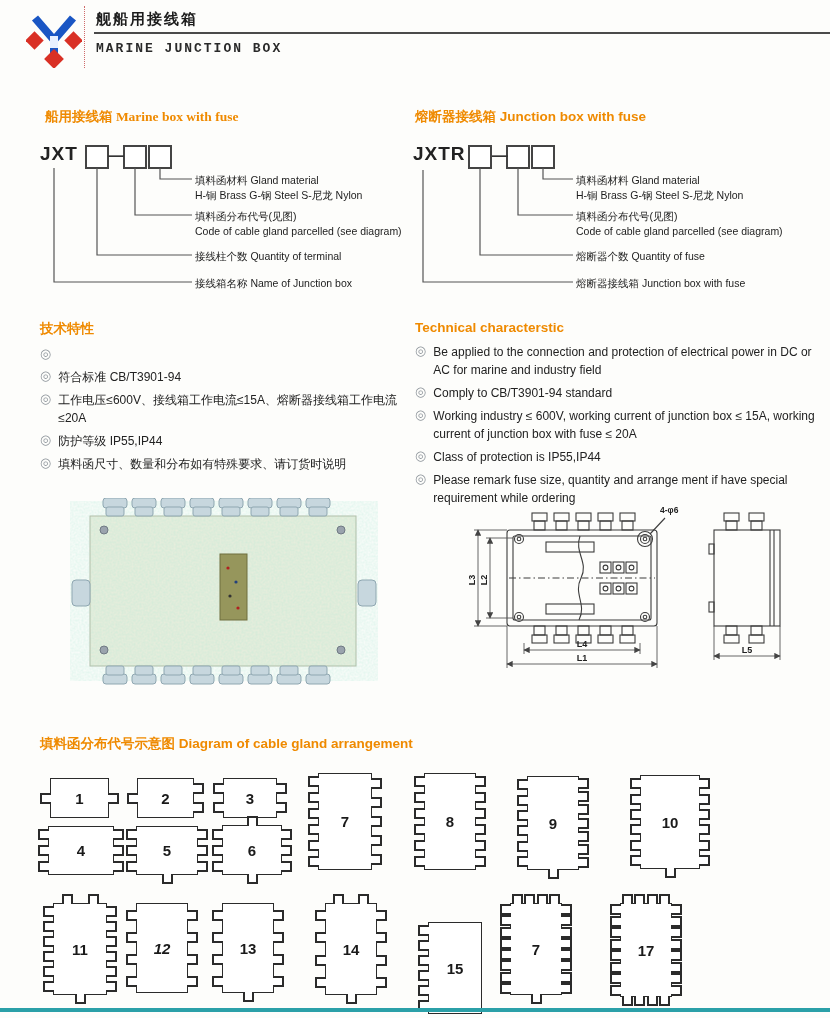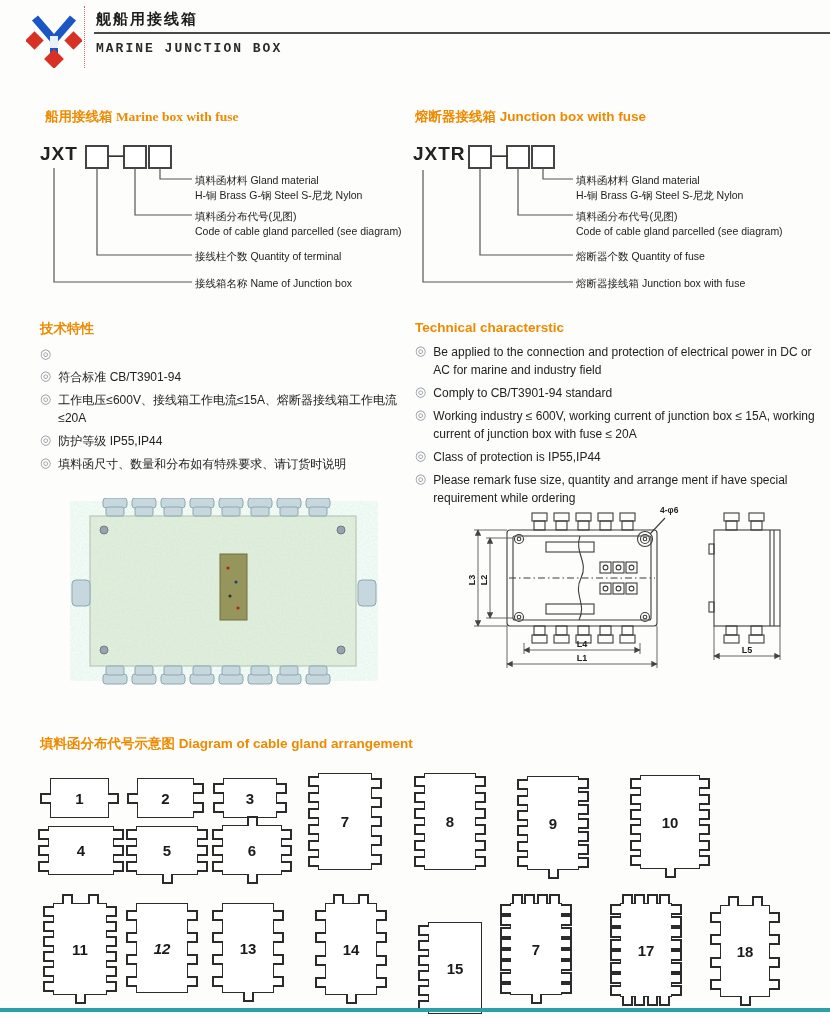--- a/index.html
+++ b/index.html
@@ -535,30 +535,16 @@
         <i class="tab left" style="top: 80.75px;"></i>
         <i class="tab right" style="top: 0.25px;"></i>
         <i class="tab right" style="top: 11.75px;"></i>
         <i class="tab right" style="top: 23.25px;"></i>
         <i class="tab right" style="top: 34.75px;"></i>
         <i class="tab right" style="top: 46.25px;"></i>
         <i class="tab right" style="top: 57.75px;"></i>
         <i class="tab right" style="top: 69.25px;"></i>
         <i class="tab right" style="top: 80.75px;"></i>
       </div>
-      <div class="gbox" style="left: 690px; top: 145px; width: 48px; height: 90px;">
-        <span class="gnum">18</span>
-        <i class="tab top" style="left: 6.5px;"></i>
-        <i class="tab top" style="left: 30.5px;"></i>
-        <i class="tab bottom" style="left: 18.5px;"></i>
-        <i class="tab left" style="top: 5.75px;"></i>
-        <i class="tab left" style="top: 28.25px;"></i>
-        <i class="tab left" style="top: 50.75px;"></i>
-        <i class="tab left" style="top: 73.25px;"></i>
-        <i class="tab right" style="top: 5.75px;"></i>
-        <i class="tab right" style="top: 28.25px;"></i>
-        <i class="tab right" style="top: 50.75px;"></i>
-        <i class="tab right" style="top: 73.25px;"></i>
-      </div>
     </div>
 
   <div class="footer-rule"></div>
 </div>
 
 </body></html>

